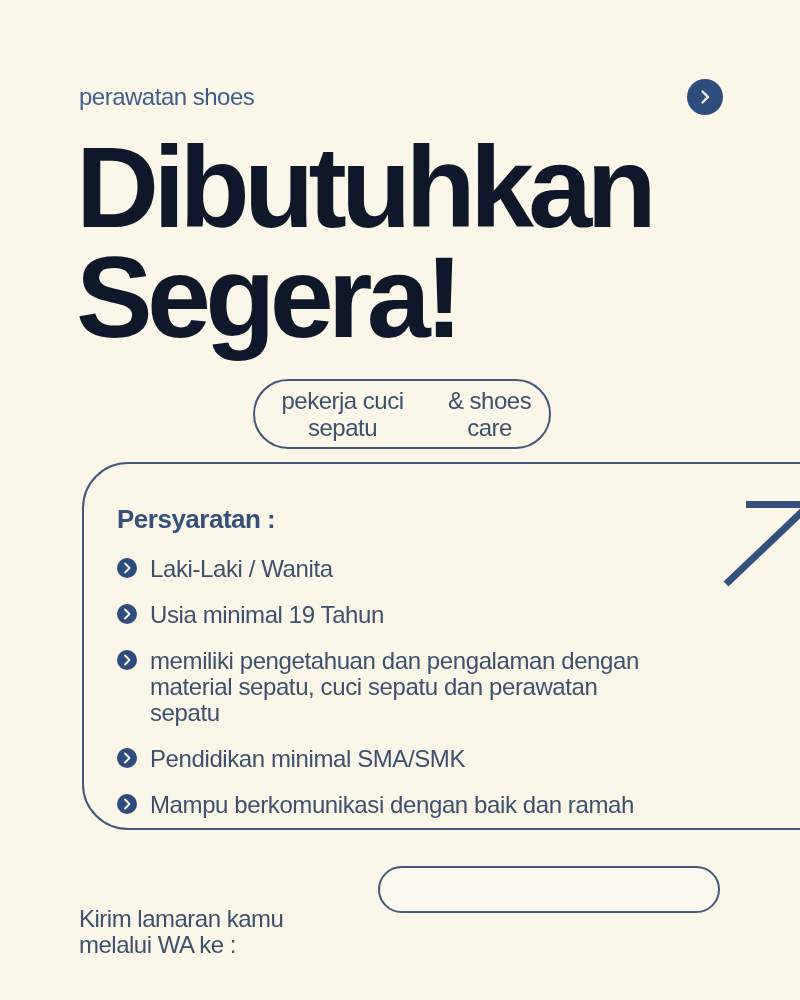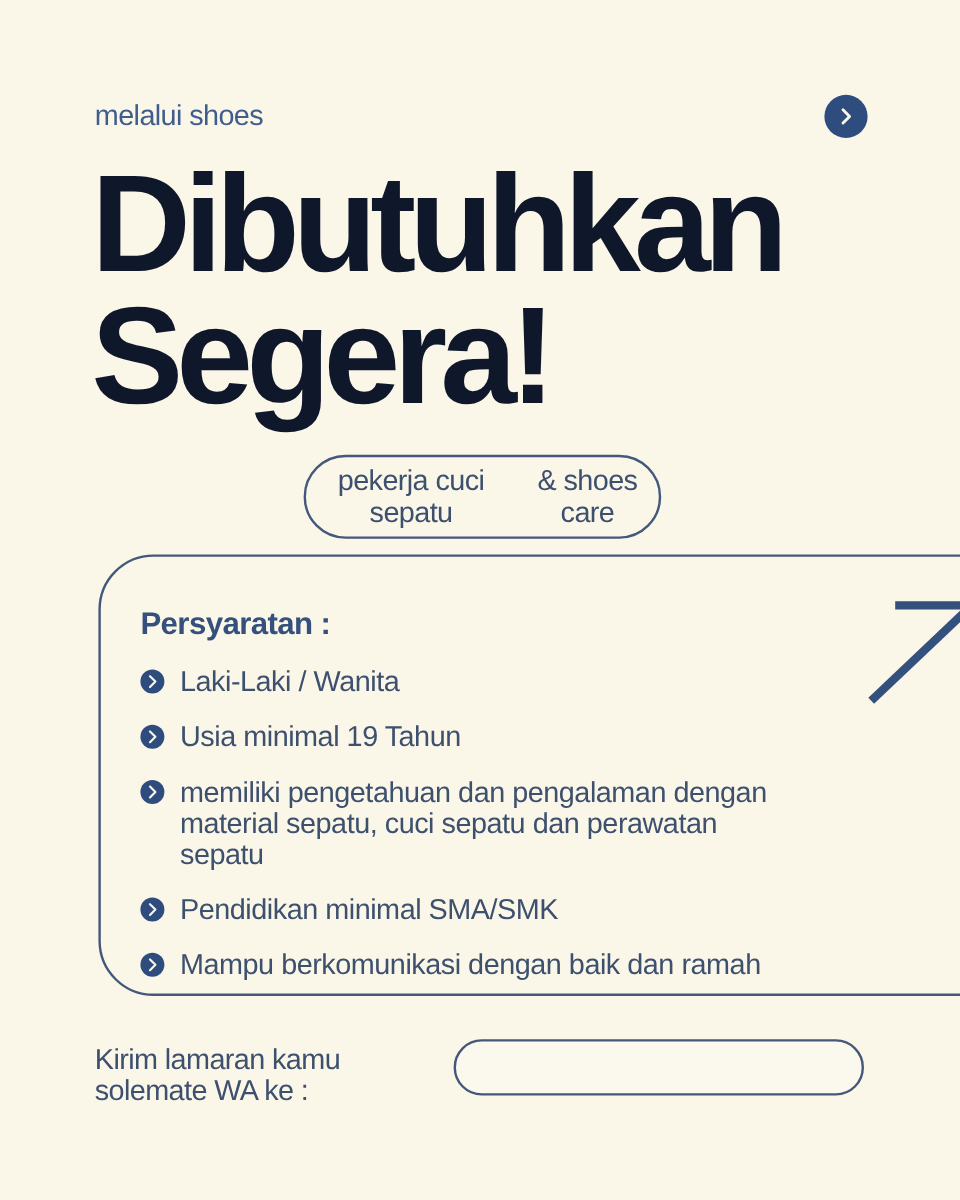--- a/index.html
+++ b/index.html
@@ -129,21 +129,21 @@
     top: 36px;
     right: 36px;
     width: 92px;
     height: 88px;
   }
 
   
   .contact-label {
     position: absolute;
     left: 79px;
-    top: 871px;
+    top: 906px;
     font-size: 24px;
     line-height: 26px;
     letter-spacing: -0.5px;
     color: #3d506e;
   }
   .contact-label span { display: block; }
   .wa-pill {
     position: absolute;
     left: 378px;
     top: 866px;
@@ -153,21 +153,21 @@
     border: 2px solid #44587c;
     border-radius: 26px;
     background: #fbf8ee;
   }
 </style>
 </head>
 <body>
 
 <div class="poster">
 
-  <div class="brand">melalui shoes</div>
+  <div class="brand">perawatan shoes</div>
 
   <div class="circle-btn">
     <span style="display:flex;">
       <svg width="18" height="18" viewBox="0 0 18 18" fill="none">
         <polyline points="6.5,3.5 12,9 6.5,14.5" stroke="#faf6e8" stroke-width="2.4" stroke-linecap="round" stroke-linejoin="round"></polyline>
       </svg>
     </span>
   </div>
 
   <h1 class="hero-title">
@@ -230,18 +230,18 @@
               <polyline points="8,5.5 12.5,10 8,14.5" stroke="#faf6e8" stroke-width="1.8" stroke-linecap="round" stroke-linejoin="round"></polyline>
             </svg>
         </span>
         <span class="req-text">Mampu berkomunikasi dengan baik dan ramah</span>
       </li>
     </ul>
   </section>
 
   <div class="contact-label">
     <span>Kirim lamaran kamu</span>
-    <span>solemate WA ke :</span>
+    <span>melalui WA ke :</span>
   </div>
 
   <div class="wa-pill"></div>
 
 </div>
 
 </body></html>

